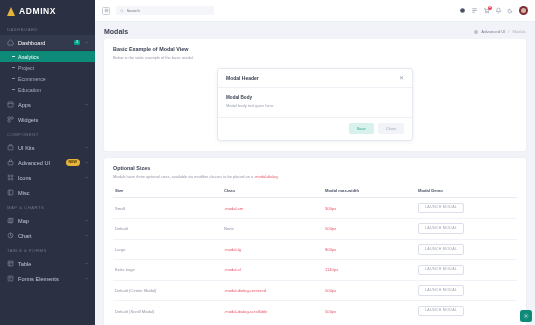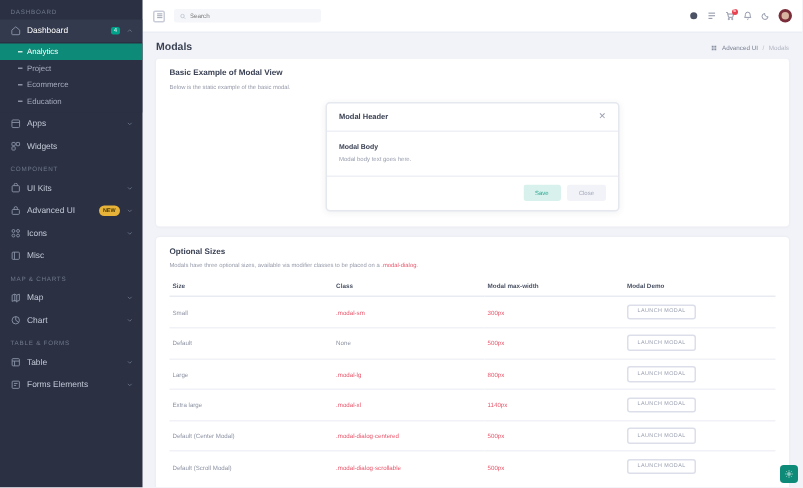--- a/index.html
+++ b/index.html
@@ -168,20 +168,24 @@
   .fab svg { display: block; }
   #app { position: relative; }
 </style>
 </head>
 <body>
 
 <div id="app">
 
   <aside class="sidebar">
 
+    <div class="brand">
+      <span class="brand-mark"></span>
+      <span class="brand-text">ADMINX</span>
+    </div>
 
     <div class="nav-section">DASHBOARD</div>
 
     <div class="nav-item parent-open">
       <span class="nav-ico">
         <svg viewBox="0 0 16 16" fill="none" stroke="#9aa2b8" stroke-width="1.4">
             <path d="M2 7l6-5 6 5v6a1 1 0 0 1-1 1H3a1 1 0 0 1-1-1z"></path>
           </svg>
       </span>
       <span class="nav-label">Dashboard</span>

